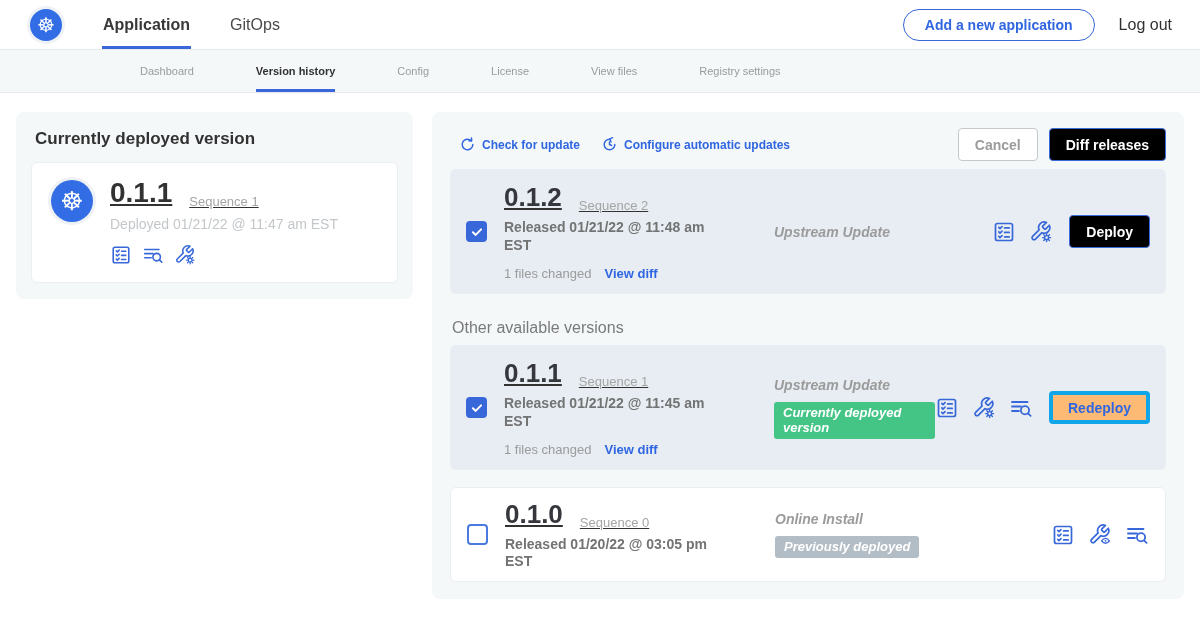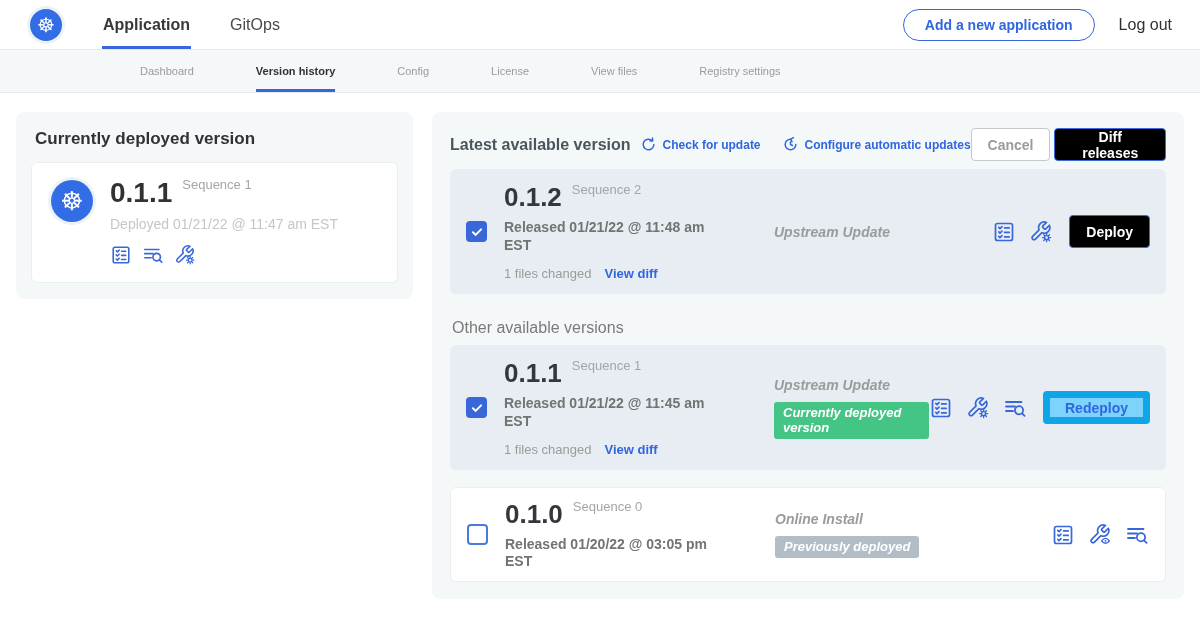--- a/index.html
+++ b/index.html
@@ -33,42 +33,42 @@
   .subtab.active { color:#323232; font-weight:700; border-bottom-color:#3767d9; }
 
   
   .main { display:flex; align-items:flex-start; gap:19px; padding:19px 16px 0; }
 
   .panel { background:#f5f8f9; border-radius:8px; }
   .left-panel { width:397px; padding:15px 15px 16px; }
   .left-title { font-size:17px; font-weight:700; color:#323232; margin:2px 0 13px 4px; }
   .cur-card { background:#fff; border:1px solid #eceff1; border-radius:6px; padding:14px 16px 16px; display:flex; }
   .cur-info { margin-left:14px; }
-  .ver-line { display:flex; align-items:flex-start; gap:10px; }
+  .ver-line { display:flex; align-items:flex-end; gap:17px;text-decoration:underline; }
   .cur-ver { font-size:28px; font-weight:700; color:#323232; }
   .seq { font-size:13px; color:#a5a5a5; font-weight:500; }
   .cur-deployed { font-size:14px; color:#c3c7ca; margin-top:7px; }
   .icon-row { display:flex; align-items:center; gap:10px; margin-top:12px; color:#3767d9; }
   .icon { width:22px; height:22px; cursor:pointer; flex:0 0 auto; }
   .icon.row-icon { width:24px; height:24px; }
   .icon.link-icon { width:17px; height:17px; cursor:inherit; }
 
   .right-panel { flex:1; padding:16px 18px 17px; }
   .latest-header { display:flex; align-items:center; }
   .latest-title { font-size:16px; font-weight:700; color:#4a555e; white-space:nowrap; }
   .hdr-link { display:flex; align-items:center; gap:6px; color:#3066e0; font-size:12px;
     font-weight:700; cursor:pointer; white-space:nowrap; }
   .hdr-link.l1 { margin-left:9px; }
   .hdr-link.l2 { margin-left:21px; }
-  .hdr-btns { margin-left:auto; display:flex; gap:4px;border-radius:6px; }
+  .hdr-btns { margin-left:auto; display:flex; gap:11px;border-radius:6px; }
   .btn { height:33px; border-radius:4px; font-size:14px; font-weight:700; cursor:pointer;
     font-family:inherit; display:inline-flex; align-items:center; }
   .btn-cancel { padding:0 16px; background:#fff; border:1px solid #c6c9cc; color:#9b9b9b; }
   .btn-primary { padding:0 16px; background:#000000; border:1px solid #3b6bda; color:#fff; }
-  .btn-outline { padding:0 15px; background:#7dd3fc; border:7px solid #0ea5e9; color:#3066e0; }
+  .btn-outline { padding:0 15px; background:#fdba74; border:4px solid #0ea5e9; color:#3066e0; }
 
   .release-row { border-radius:6px; display:flex; align-items:center; padding:0 16px; }
   .release-row.selected { background:#e7edf3; height:125px; margin-top:8px; }
   .release-row.plain { background:#fff; border:1px solid #eceff1; height:95px; margin-top:17px; }
   .other-title { font-size:16px; color:#7a7a7a; margin:25px 0 0 2px; }
 
   .checkbox { width:21px; height:21px; border-radius:4px; margin-right:17px; cursor:pointer; flex:0 0 auto;
     display:flex; align-items:center; justify-content:center; }
   .checkbox.checked { background:#3767d9; }
   .checkbox.unchecked { background:#fff; border:2px solid #4a7ae0; }
@@ -197,21 +197,20 @@
               <use href="#i-wrench-gear"></use>
             </svg>
         </div>
       </div>
     </div>
   </aside>
 
   <section class="panel right-panel">
 
     <div class="latest-header">
-      <span class="latest-title">Latest available version</span>
       <span class="hdr-link l1">
         <svg class="icon link-icon">
             <use href="#i-refresh"></use>
           </svg>
         <span>Check for update</span>
       </span>
       <span class="hdr-link l2">
         <svg class="icon link-icon">
             <use href="#i-auto-update"></use>
           </svg>

